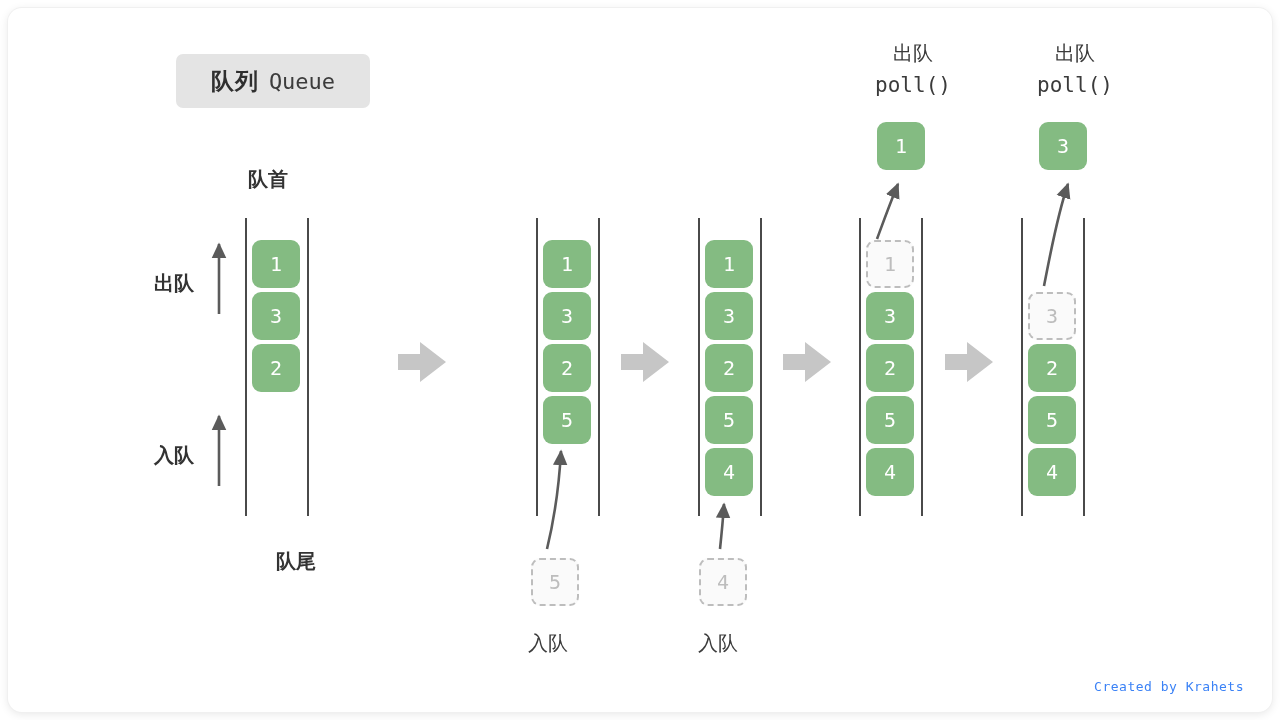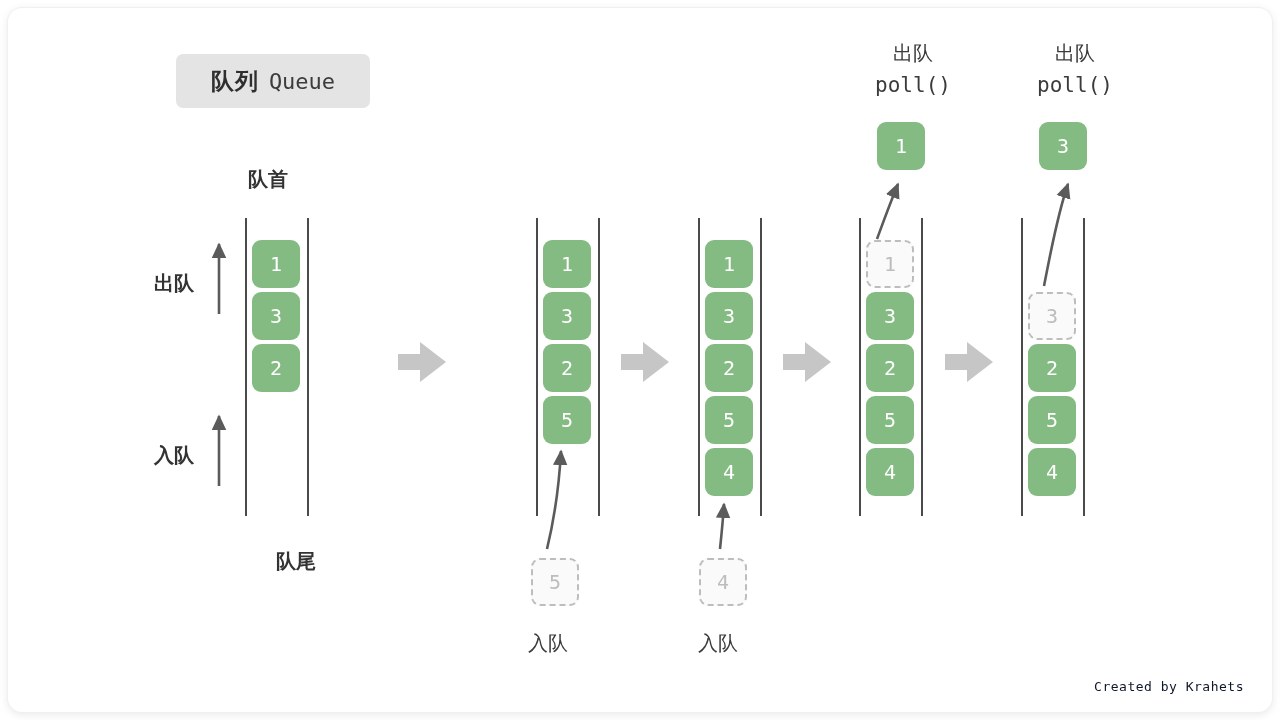--- a/index.html
+++ b/index.html
@@ -95,21 +95,21 @@
     font-size: 21px;
     color: #3b3b3b;
     display: block;
   }
   .op-code .num { color: #3a8f3c; font-weight: bold; }
 
   .footer {
     right: 28px; bottom: 18px;
     font-family: "DejaVu Sans Mono", "Liberation Mono", monospace;
     font-size: 13px;
-    color: #0f172a;
+    color: #3b82f6;
     letter-spacing: 0.5px;
     margin-left: 16px;
   }
   svg.ov { position: absolute; left: 0; top: 0; width: 1264px; height: 704px; pointer-events: none; }
 </style>
 </head>
 <body>
 
 <div class="canvas">
 

